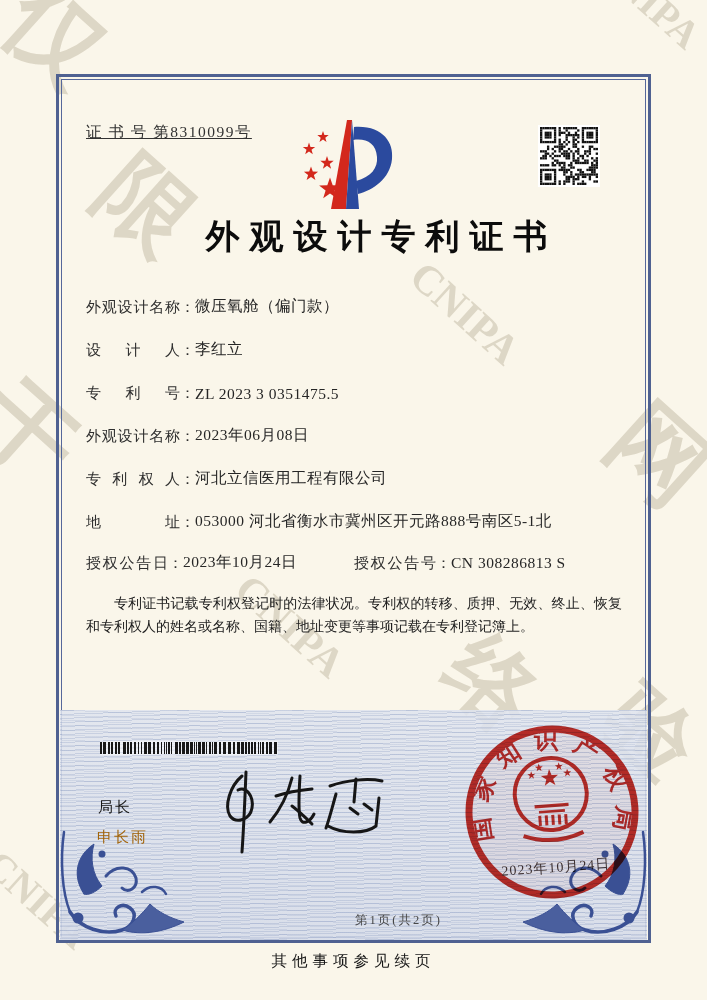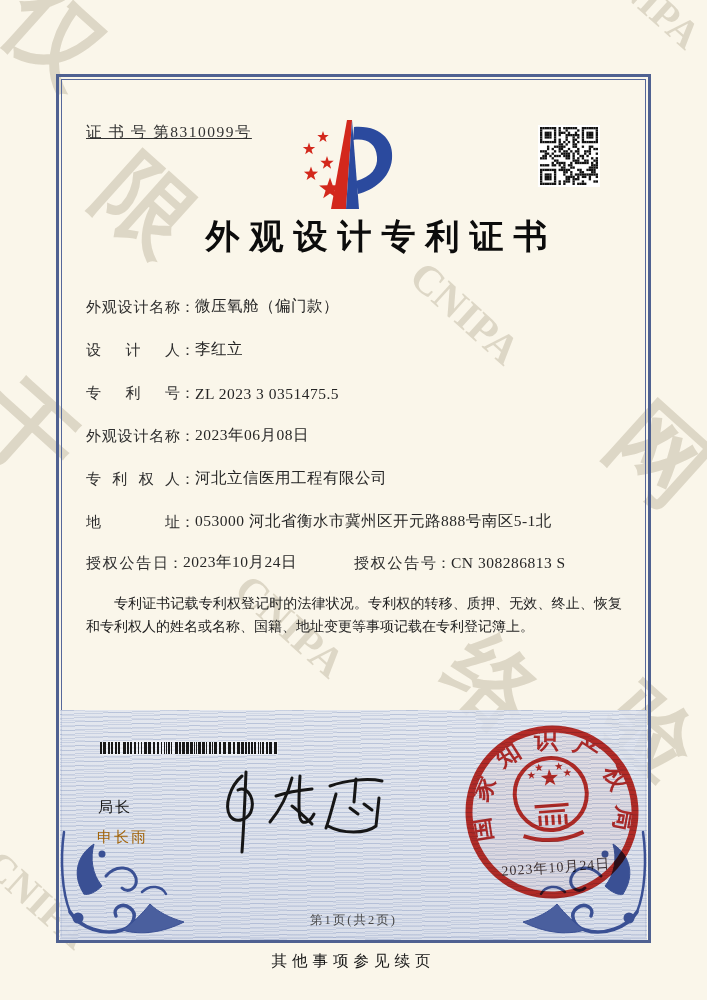--- a/index.html
+++ b/index.html
@@ -38,21 +38,21 @@
   .signature{position:absolute;left:208px;top:766px;width:190px;height:92px;z-index:3;}
   .seal{position:absolute;left:462px;top:722px;width:180px;height:180px;z-index:4;
         transform:rotate(-4deg);mix-blend-mode:multiply;opacity:.95;}
   .seal-arc-text{font-size:24px;font-weight:700;fill:#c42320;letter-spacing:13px;
                  font-family:"Liberation Serif","DejaVu Serif",serif;}
   .seal-date{font-size:14px;fill:#3f2e2c;letter-spacing:1px;font-family:"Liberation Serif","DejaVu Serif",serif;}
   .ornament{position:absolute;width:130px;height:112px;z-index:2;}
   .orn-left{left:58px;top:830px;}
   .orn-right{left:519px;top:830px;transform:scaleX(-1);}
   .page-num{position:absolute;left:56px;top:912px;width:595px;text-align:center;z-index:2;
-            font-size:12.5px;letter-spacing:2px;color:#474747;}
+            font-size:12.5px;letter-spacing:2px;color:#474747;padding-left:45px;}
   .cont-note{position:absolute;left:0;top:951px;width:707px;text-align:center;z-index:2;
              font-size:15.5px;letter-spacing:5px;color:#161616;}
 </style>
 </head>
 <body>
 
 <div class="page">
 
   <div id="wm-layer">
       <span class="wm" style="left: 8px; top: -12px; font-size: 96px;">仅</span>

